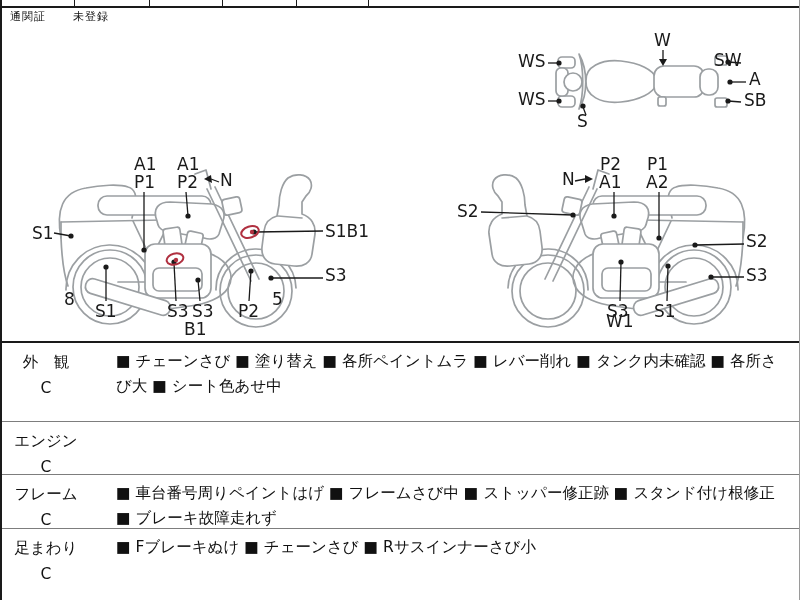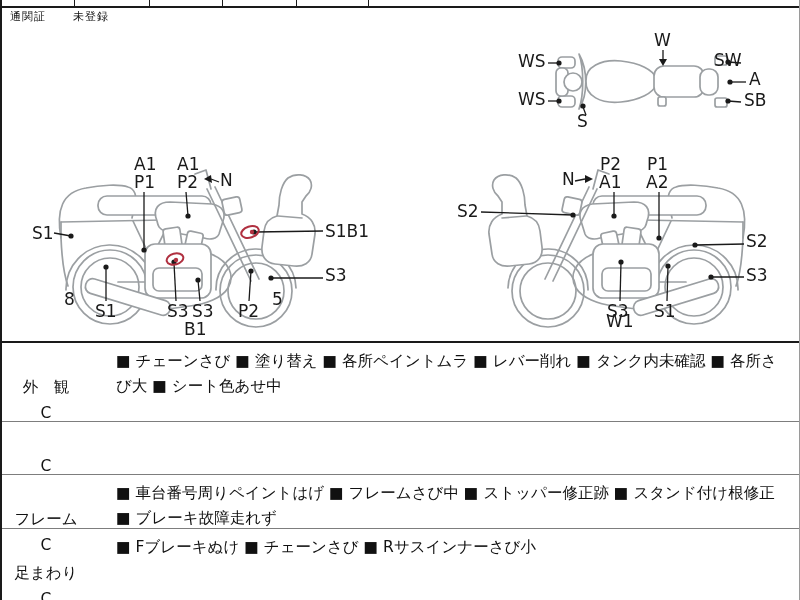--- a/index.html
+++ b/index.html
@@ -9,21 +9,21 @@
   .topstrip{position:absolute;top:0;left:0;right:0;height:6px;border-bottom:2px solid #1a1a1a;}
   .tick{position:absolute;top:0;width:1px;height:6px;background:#1a1a1a;}
   .customs{position:absolute;top:9px;left:0;height:22px;width:100%;}
   .customs span{position:absolute;font-size:11px;color:#111;letter-spacing:1px;white-space:nowrap;}
   .diagram-svg{position:absolute;top:0;left:0;}
   .dlabel{position:absolute;font-size:17px;font-weight:500;color:#1a1a1a;line-height:1;white-space:nowrap;}
   .grades{position:absolute;top:341px;left:0;width:100%;border-top:2px solid #1a1a1a;box-sizing:border-box;}
   .grow{display:flex;box-sizing:border-box;border-bottom:1px solid #7d7d7d;}
   .grow:last-child{border-bottom:none;}
   .glabel{width:88px;flex:0 0 88px;text-align:center;padding-top:6px;font-size:15.5px;
-          line-height:26px;color:#111;margin-top:25px;}
+          line-height:26px;color:#111;}
   .gnotes{flex:1;padding:6px 12px 0 26px;font-size:15.5px;line-height:25px;color:#111;
           word-break:break-all;}
   .h79{height:79px}.h53{height:53px}.h54{height:54px}.h73{height:73px}
 </style>
 </head>
 <body>
 
 <div class="sheet">
 
   <div class="topstrip">
@@ -204,20 +204,21 @@
   <div class="grades">
     <div class="grow h79">
       <div class="glabel">
         <div>外　観</div>
         <div>C</div>
       </div>
       <div class="gnotes">■ チェーンさび ■ 塗り替え ■ 各所ペイントムラ ■ レバー削れ ■ タンク内未確認 ■ 各所さび大 ■ シート色あせ中</div>
     </div>
     <div class="grow h53">
       <div class="glabel">
+        <div>エンジン</div>
         <div>C</div>
       </div>
     </div>
     <div class="grow h54">
       <div class="glabel">
         <div>フレーム</div>
         <div>C</div>
       </div>
       <div class="gnotes">■ 車台番号周りペイントはげ ■ フレームさび中 ■ ストッパー修正跡 ■ スタンド付け根修正 ■ ブレーキ故障走れず</div>
     </div>

